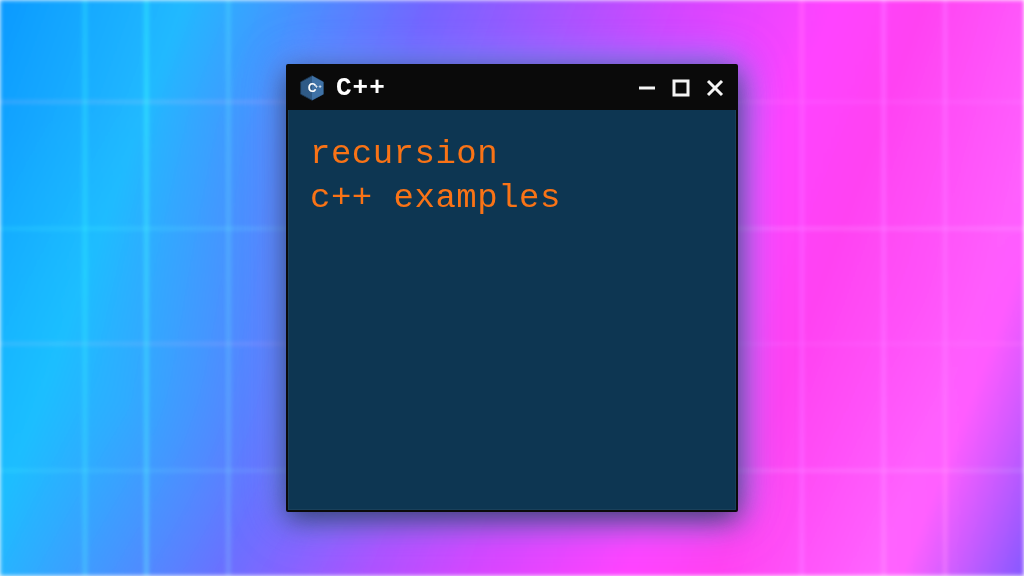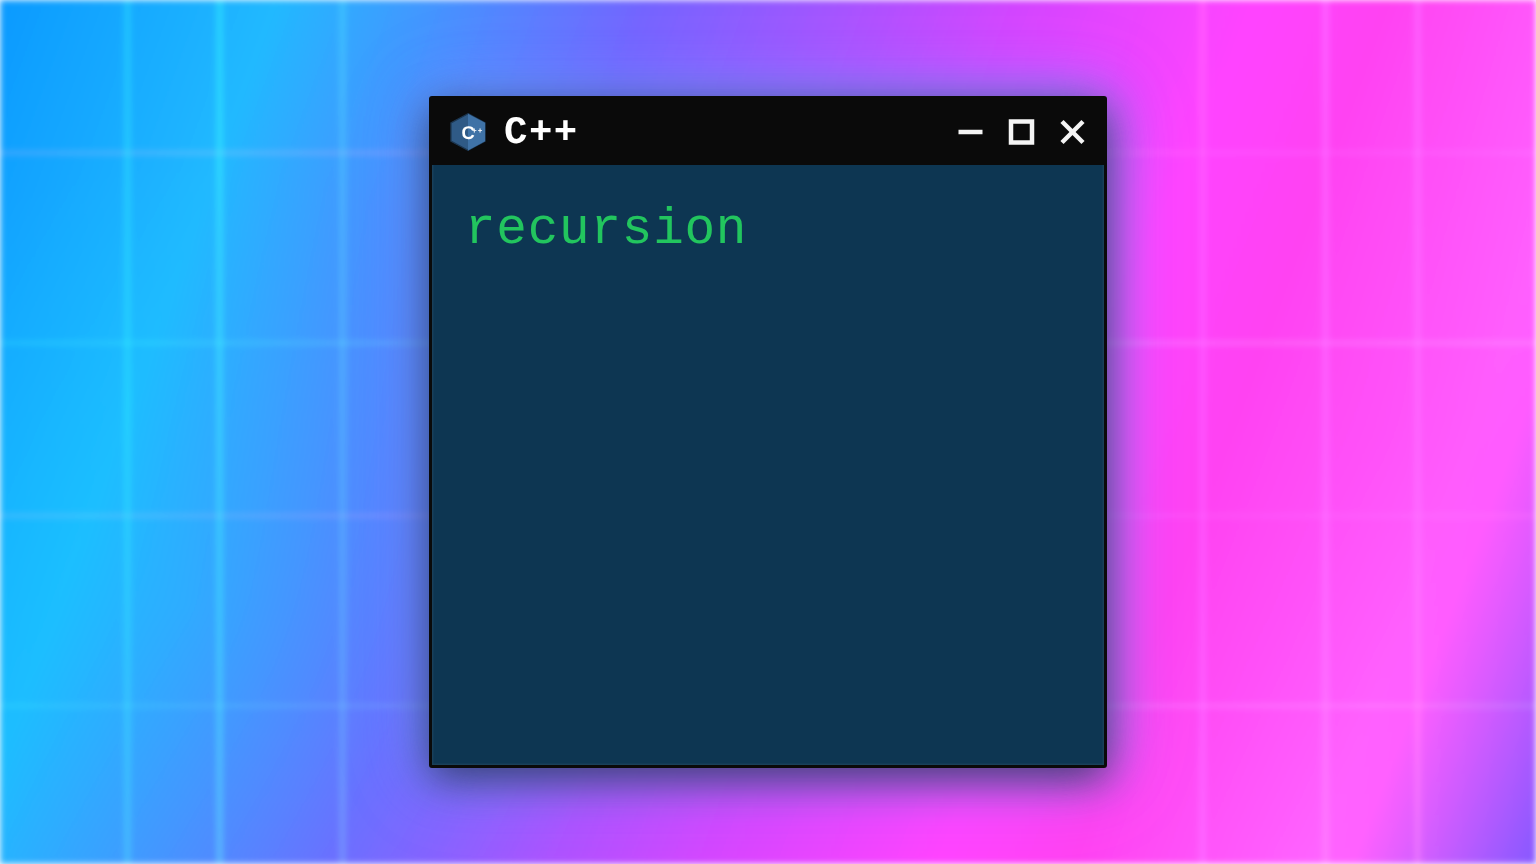--- a/index.html
+++ b/index.html
@@ -132,21 +132,21 @@
     .win-ctrl svg { display:block; }
 
     .terminal-body {
       padding: 22px 22px;
     }
 
     .terminal-line {
       font-family: 'Courier New', monospace;
       font-size: 34px;
       line-height: 1.3;
-      color: #22c55e;
+      color: #f97316;
       letter-spacing: 0.5px;
       white-space: pre;
     }
   </style>
 </head>
 <body>
 
 <div class="background"></div>
 
 <div class="terminal-wrap">
@@ -181,16 +181,17 @@
           <svg width="22" height="22" viewBox="0 0 22 22">
             <line x1="4" y1="4" x2="18" y2="18" stroke="#f5f5f5" stroke-width="3"></line>
             <line x1="18" y1="4" x2="4" y2="18" stroke="#f5f5f5" stroke-width="3"></line>
           </svg>
         </span>
       </div>
     </div>
 
     <div class="terminal-body">
       <div class="terminal-line">recursion</div>
+      <div class="terminal-line">c++ examples</div>
     </div>
 
   </div>
 </div>
 
 </body></html>

